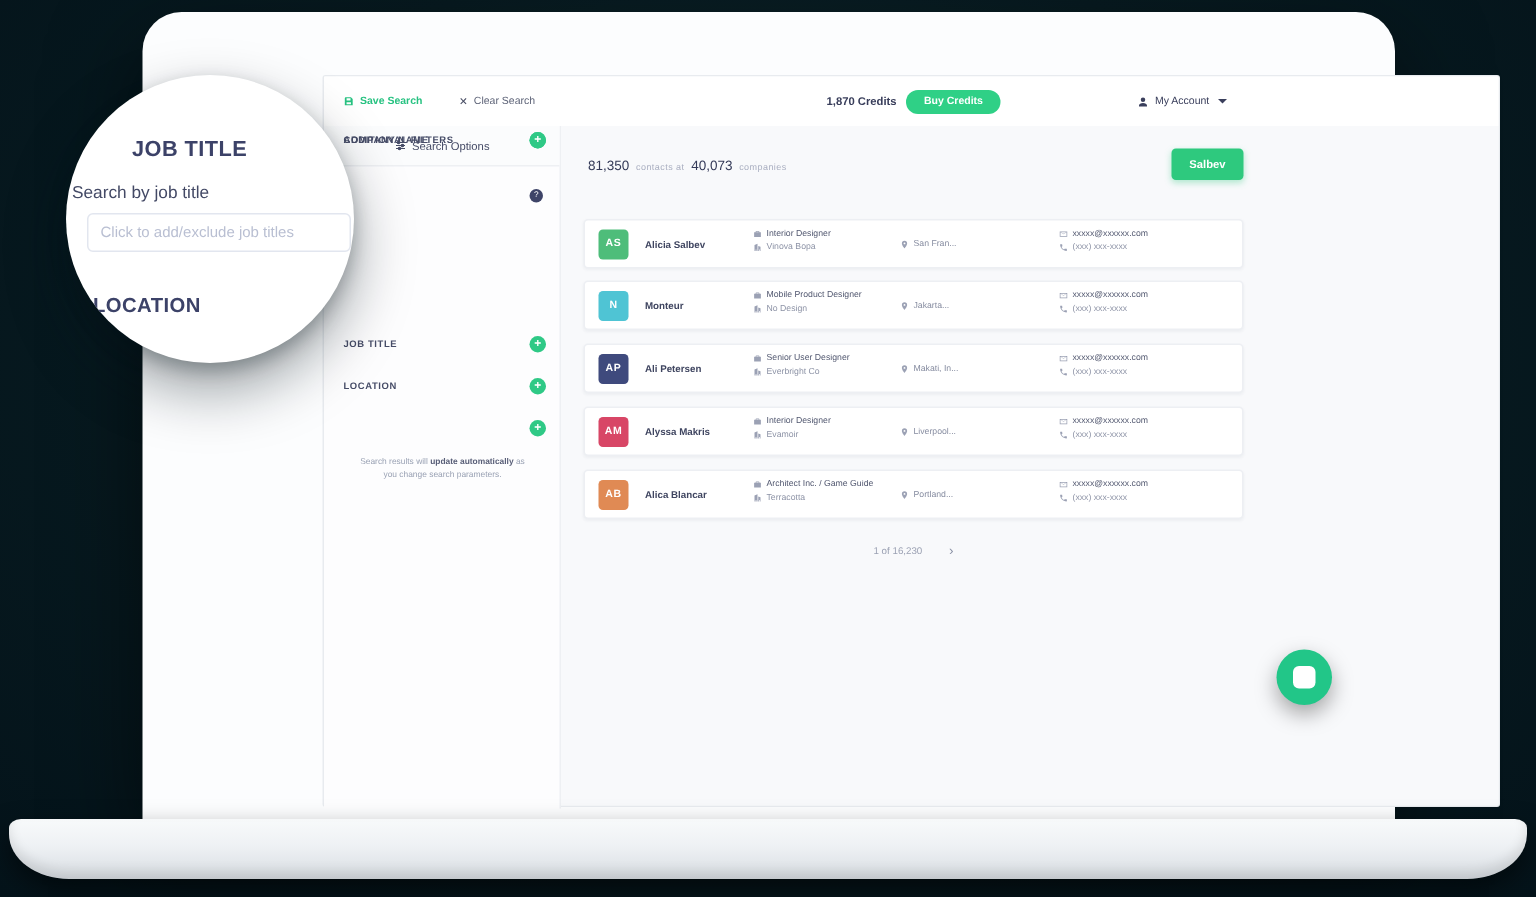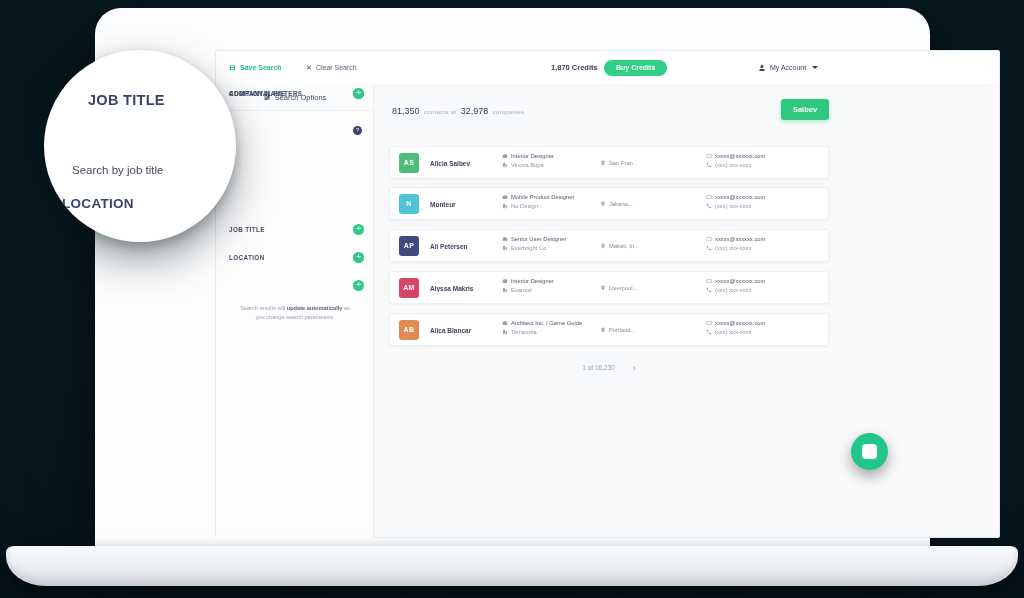--- a/index.html
+++ b/index.html
@@ -97,21 +97,21 @@
   .pagination{position:absolute;left:15px;top:280px;width:440px;text-align:center;font-size:6.5px;color:#9ba1b3;}
   .page-next{display:inline-block;margin-left:16px;color:#8a90a4;font-size:9px;cursor:pointer;vertical-align:middle;line-height:6px;}
 
   
   .magnifier{
     position:absolute;left:44px;top:50px;width:192px;height:192px;border-radius:50%;
     background:#ffffff;overflow:hidden;z-index:6;
     box-shadow:0 18px 40px rgba(4,18,24,.40), 0 5px 12px rgba(4,18,24,.25);
   }
   .mag-title{position:absolute;left:44px;top:42px;font-size:14.5px;font-weight:bold;color:#3c4268;letter-spacing:.3px;}
-  .mag-sub{position:absolute;left:28px;top:73px;font-size:11.5px;color:#434965;margin-top:41px;}
+  .mag-sub{position:absolute;left:4px;top:73px;font-size:11.5px;color:#434965;}
   .mag-input{position:absolute;left:14px;top:92px;width:176px;height:26px;border:1px solid #e2e6ef;border-radius:4px;
     box-sizing:border-box;padding:0 8px;font-size:10px;color:#6a7088;background:#fff;font-family:"Liberation Sans",sans-serif;}
   .mag-input::placeholder{color:#b9bfd2;}
   .mag-next{position:absolute;left:18px;top:146px;font-size:13.5px;font-weight:bold;color:#3c4268;letter-spacing:.3px;}
 
   
   .chat-button{position:absolute;left:851px;top:433px;width:37px;height:37px;border-radius:50%;background:#22c688;
     z-index:7;cursor:pointer;box-shadow:0 6px 14px rgba(0,0,0,.35);display:flex;align-items:center;justify-content:center;}
   .chat-glyph{width:15px;height:15px;background:#fff;border-radius:4px;}
 </style>
@@ -186,21 +186,21 @@
           <span class="plus-btn">+</span>
         </div>
 
         <div class="side-note"><span>Search results will </span><b>update automatically</b><span> as you change search parameters.</span></div>
       </div>
 
       <div class="main">
         <div class="results-header">
           <span class="count-num">81,350</span>
           <span class="count-label">contacts at</span>
-          <span class="count-num">32,978</span>
+          <span class="count-num">40,073</span>
           <span class="count-label">companies</span>
         </div>
         <button class="export-btn">Salbev</button>
 
         <div class="rows">
 
           <div class="row">
             <div class="avatar" style="background: rgb(78, 189, 122);">AS</div>
             <div class="r-name">Alicia Salbev</div>
             <div class="r-col r-col-job">
@@ -452,20 +452,21 @@
           <span class="page-next">›</span>
         </div>
       </div>
 
     </div>
   </div>
 
   <div class="magnifier">
     <div class="mag-title">JOB TITLE</div>
     <div class="mag-sub">Search by job title</div>
+    <input class="mag-input" placeholder="Click to add/exclude job titles" style="">
     <div class="mag-next">LOCATION</div>
   </div>
 
   <div class="chat-button">
     <div class="chat-glyph"></div>
   </div>
 
   <div class="laptop-base"></div>
 
 </div>

